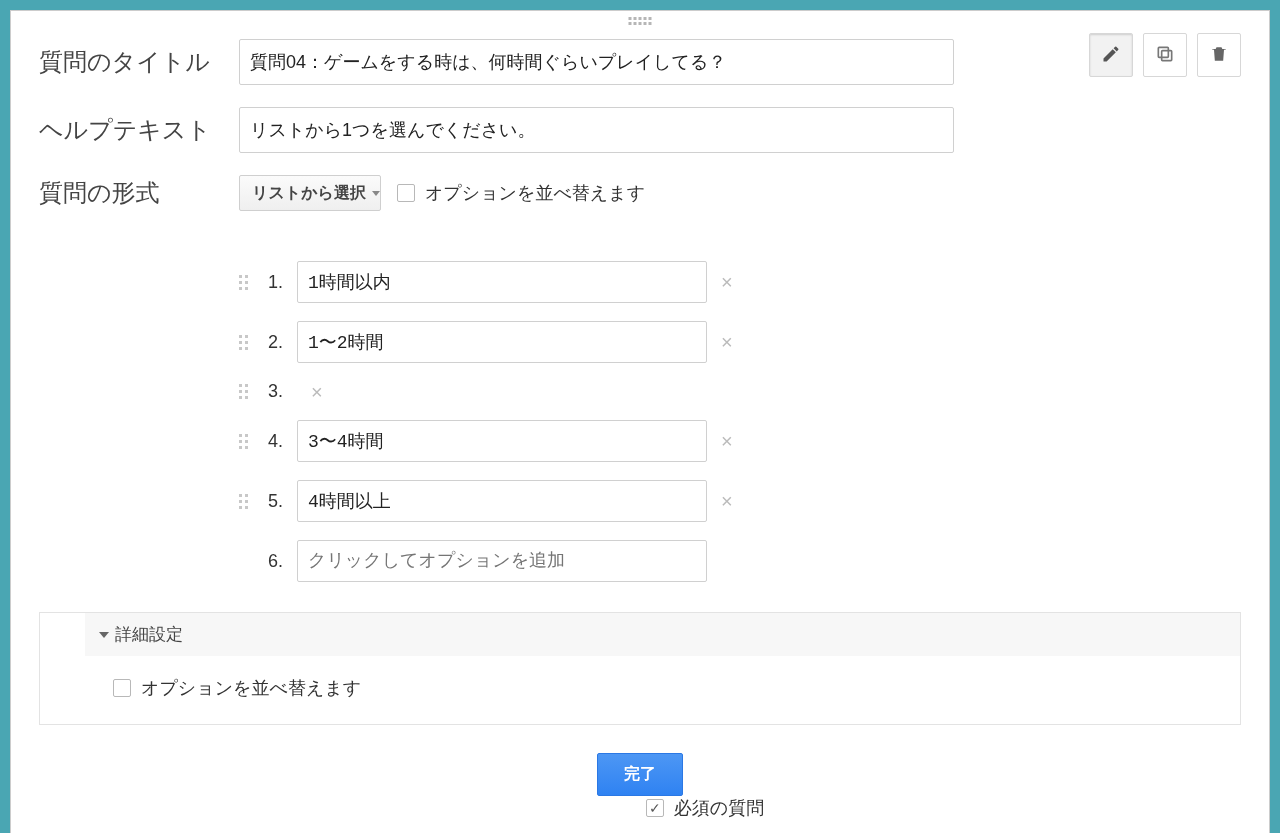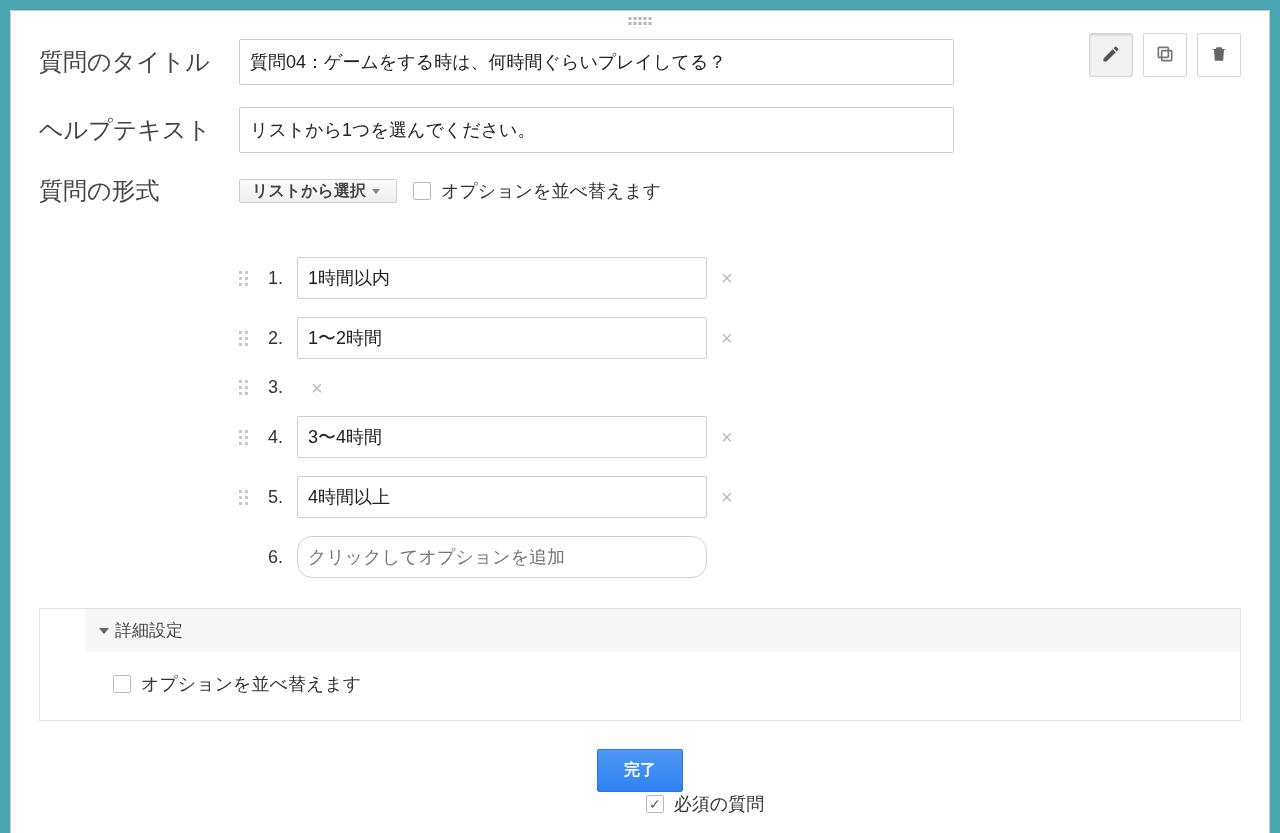--- a/index.html
+++ b/index.html
@@ -64,22 +64,22 @@
     height: 46px;
     padding: 0 10px;
     font-size: 18px;
     border: 1px solid #d0d0d0;
     border-radius: 2px;
     font-family: inherit;
     color: #222;
   }
   .type-row { align-items: center; }
   .dropdown {
-    height: 24px;
-    padding: 0 16px 0 12px;
+    height: 36px;
+    padding: 0 0 0 12px;
     background: linear-gradient(#fbfbfb, #efefef);
     border: 1px solid #cfcfcf;
     border-radius: 2px;
     font-size: 16px;
     font-weight: bold;
     color: #444;
     display: inline-flex;
     align-items: center;
     gap: 6px;
     cursor: pointer;
@@ -137,24 +137,24 @@
     color: #333;
     margin-right: 14px;
   }
   .opt-input {
     width: 410px;
     height: 42px;
     padding: 0 10px;
     font-size: 18px;
     border: 1px solid #d0d0d0;
     border-radius: 2px;
-    font-family: Liberation Sans, sans-serif;
+    font-family: Liberation Mono, monospace;
     color: #222;
   }
-  .opt-input.placeholder-only { color: #7f1d1d; border-radius: 15px; }
+  .opt-input.placeholder-only { color: #7f1d1d; }
   .remove-x {
     margin-left: 14px;
     color: #bbb;
     font-size: 20px;
     cursor: pointer;
     line-height: 1;
   }
   .opt-row.add .drag-dots { visibility: hidden; }
 
   .adv-section {

